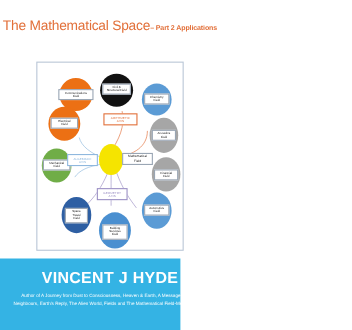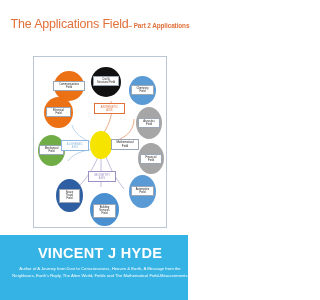--- a/index.html
+++ b/index.html
@@ -57,39 +57,39 @@
     font-size:2.7px;line-height:1.2;text-align:center;
     padding:1.5px 0.5px;box-sizing:border-box;white-space:pre-line;
     letter-spacing:0.1px;
   }
   .axis.arith{border:0.5px solid #e2703a;color:#e2703a;}
   .axis.alg{border:0.5px solid #8fb8de;color:#8fb8de;}
   .axis.geo{border:0.5px solid #9b8fc4;color:#9b8fc4;}
 
   
   .banner{
-    position:absolute;left:0;bottom:0;width:188px;height:65px;
+    position:absolute;left:0;bottom:0;width:164px;height:65px;
     background:#34b3e4;
   }
   .author{
     position:absolute;left:0;top:10px;width:200px;text-align:center;
     color:#ffffff;font-size:14.5px;font-weight:700;letter-spacing:0.3px;
   }
   .blurb{
     position:absolute;left:12px;top:31px;width:176px;text-align:center;
     color:#ffffff;font-size:4.2px;line-height:1.55;
   }
 </style>
 </head>
 <body>
 
 <div id="cover">
 
   <div class="title-wrap">
-    <span class="title-main">The Applications Field</span><span class="title-sub">– Part 2 Applications</span>
+    <span class="title-main">The Mathematical Space</span><span class="title-sub">– Part 2 Applications</span>
   </div>
 
   <div class="frame">
     <div class="diagram">
 
       <svg width="134" height="172" viewBox="0 0 134 172">
         <path d="M66 82 C 74 70, 80 58, 77 44" stroke="#e2703a" stroke-width="0.6" fill="none"></path>
         <path d="M71 86 C 88 84, 100 76, 100 62" stroke="#e2703a" stroke-width="0.6" fill="none"></path>
         <path d="M62 88 C 48 82, 40 76, 38 68" stroke="#8fb8de" stroke-width="0.6" fill="none"></path>
         <path d="M60 92 C 46 94, 38 98, 34 104" stroke="#8fb8de" stroke-width="0.6" fill="none"></path>

